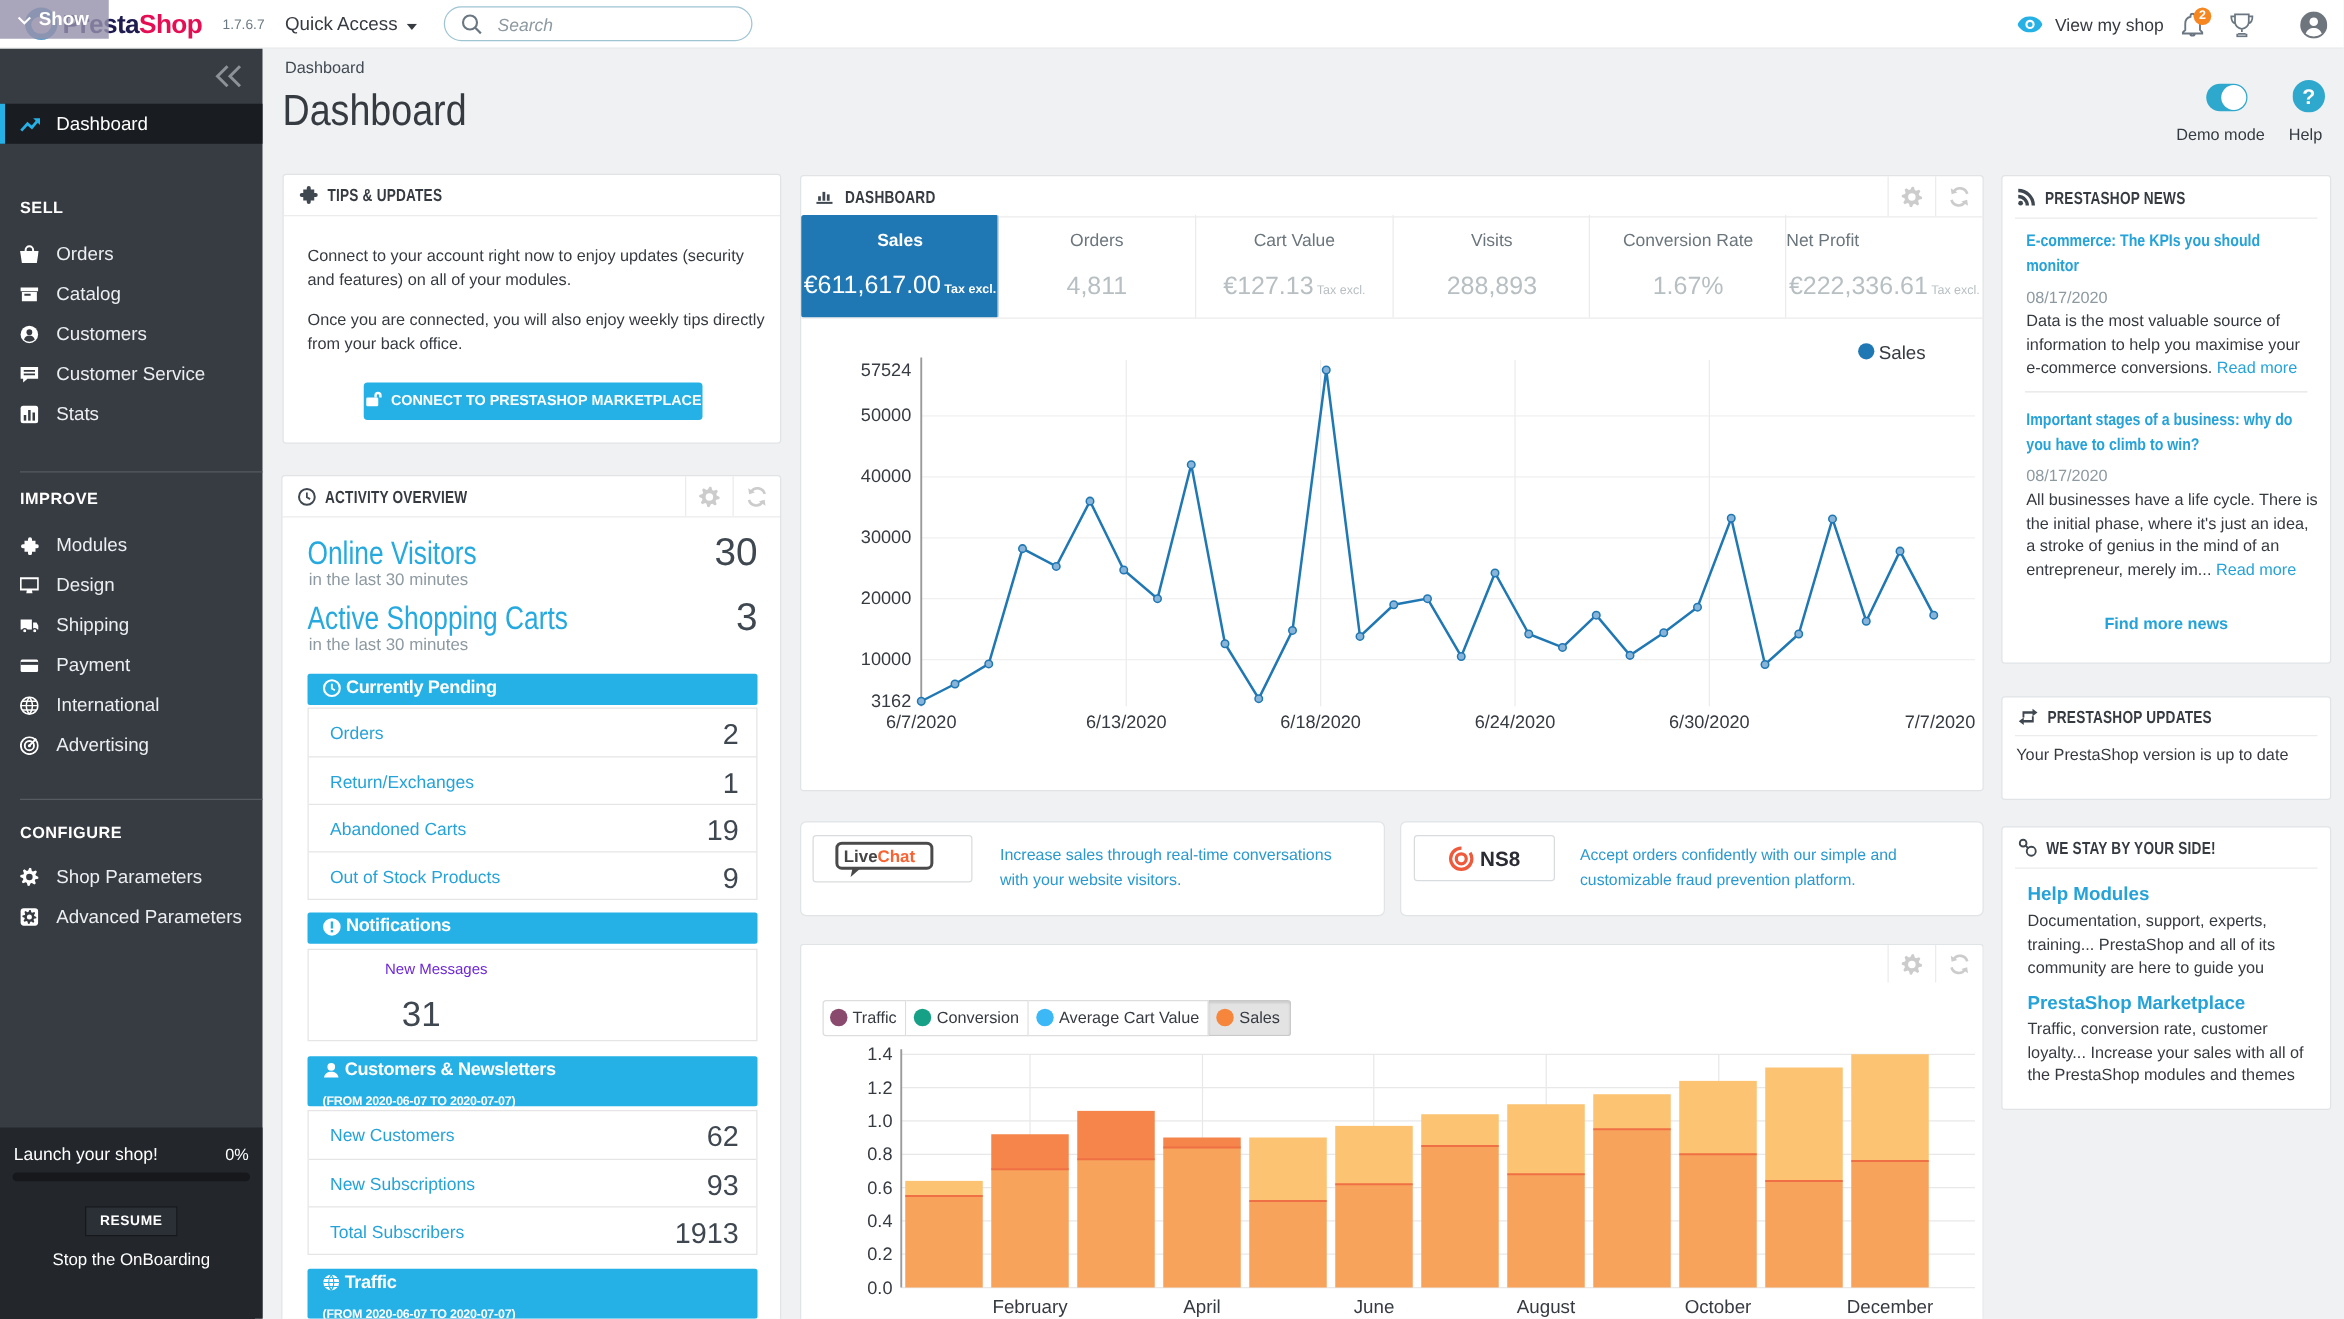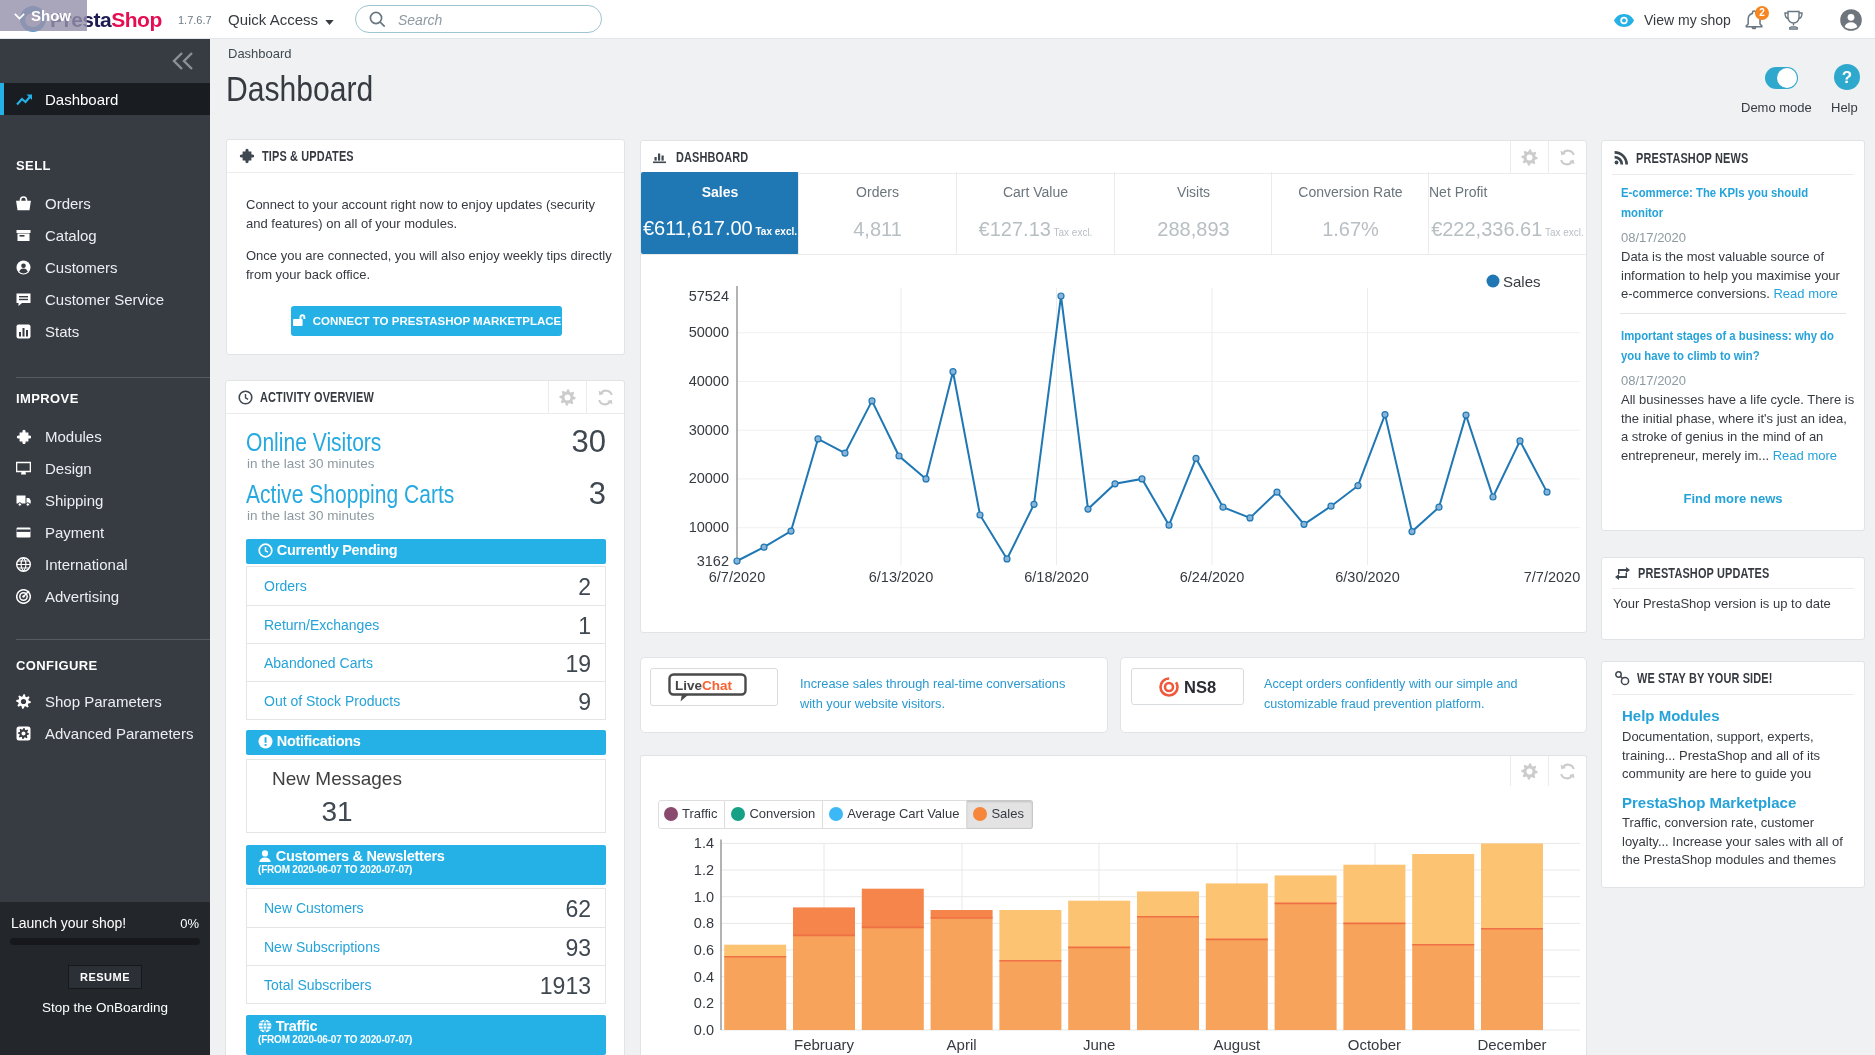--- a/index.html
+++ b/index.html
@@ -6,21 +6,21 @@
 .abs{position:absolute}
 .panel{position:absolute;background:#fff;border:1px solid #e1e4e6;border-radius:3px}
 .phead{height:33px;border-bottom:1px solid #ececec;display:flex;align-items:center;
   padding-left:12px;font-size:14px;font-weight:bold;color:#363a41;letter-spacing:.2px}
 .phead svg{margin-right:7px}
 .phead b{display:inline-block;transform:scaleX(.78);transform-origin:0 50%;font-weight:bold;white-space:nowrap}
 .hicons{position:absolute;top:0;right:0;height:32px;display:flex}
 .hicons .hc{width:38px;height:32px;border-left:1px solid #ececec;display:flex;align-items:center;justify-content:center}
 .bluebar{position:absolute;left:20px;right:19px;background:#25b1e6;color:#fff;border-radius:2px}
 .bluebar .t1{font-size:14.5px;font-weight:bold;letter-spacing:-.3px;padding:3px 12px 0 12px;display:flex;align-items:center}
-.bluebar .t2{font-size:10px;font-weight:bold;letter-spacing:-.2px;padding:0 0 0 12px;margin-top:0}
+.bluebar .t2{font-size:10px;font-weight:bold;letter-spacing:-.2px;padding:0 0 0 12px;margin-top:12px}
 .row{height:38px;border-top:1px solid #e5e5e5;position:relative}
 .row:first-child{border-top:none}
 .row .lab{position:absolute;left:17px;top:11px;font-size:14px;color:#25a3d9}
 .row .val{position:absolute;right:14px;top:7px;font-size:23px;color:#3f4750}
 .blue{color:#25a3d9}
 .sideitem{position:absolute;left:0;width:210px;height:32px;color:#eceff2;font-size:15px;display:flex;align-items:center}
 .sideitem svg{position:absolute;left:16px}
 .sideitem span{position:absolute;left:45px}
 .sidehead{position:absolute;left:16px;color:#fff;font-size:13px;font-weight:bold;letter-spacing:.4px}
 .newsh{font-size:13.5px;font-weight:bold;color:#25a3d9;line-height:20px;white-space:nowrap;transform:scaleX(.84);transform-origin:0 0}
@@ -269,21 +269,21 @@
     </div>
   </div>
 <div class="bluebar" style="top:730px;height:25px;left:246px;width:360px">
     <div class="t1"><svg width="15" height="15" viewBox="0 0 15 15" style="">
         <circle cx="7.5" cy="7.5" r="7" fill="#fff"></circle>
         <rect x="6.6" y="3.2" width="1.9" height="5.6" fill="#25b1e6"></rect>
         <rect x="6.6" y="10" width="1.9" height="1.9" fill="#25b1e6"></rect>
       </svg>&nbsp;Notifications</div>
   </div>
 <div class="abs" style="left:246px;top:759px;width:360px;height:74px;border:1px solid #e5e5e5;background:#fff">
-    <div style="position:absolute;left:0;top:8px;width:180px;text-align:center;font-size:19px;color:#404040">New Messages</div>
+    <div style="position:absolute;left:12px;top:8px;width:180px;text-align:center;font-size:12px;color:#6d28d9">New Messages</div>
     <div style="position:absolute;left:0;top:36px;width:180px;text-align:center;font-size:28px;color:#3f4750">31</div>
   </div>
 <div class="bluebar" style="top:845px;height:40px;left:246px;width:360px">
     <div class="t1"><svg width="14" height="14" viewBox="0 0 14 14" style="">
         <circle cx="7" cy="4.4" r="3.1" fill="#fff"></circle>
         <path d="M1.2 13c.5-3.1 2.8-4.6 5.8-4.6s5.3 1.5 5.8 4.6z" fill="#fff"></path>
       </svg>&nbsp;Customers &amp; Newsletters</div>
     <div class="t2">(FROM 2020-06-07 TO 2020-07-07)</div>
   </div>
 <div class="abs" style="left:246px;top:888px;width:360px;border:1px solid #e5e5e5;background:#fff">

